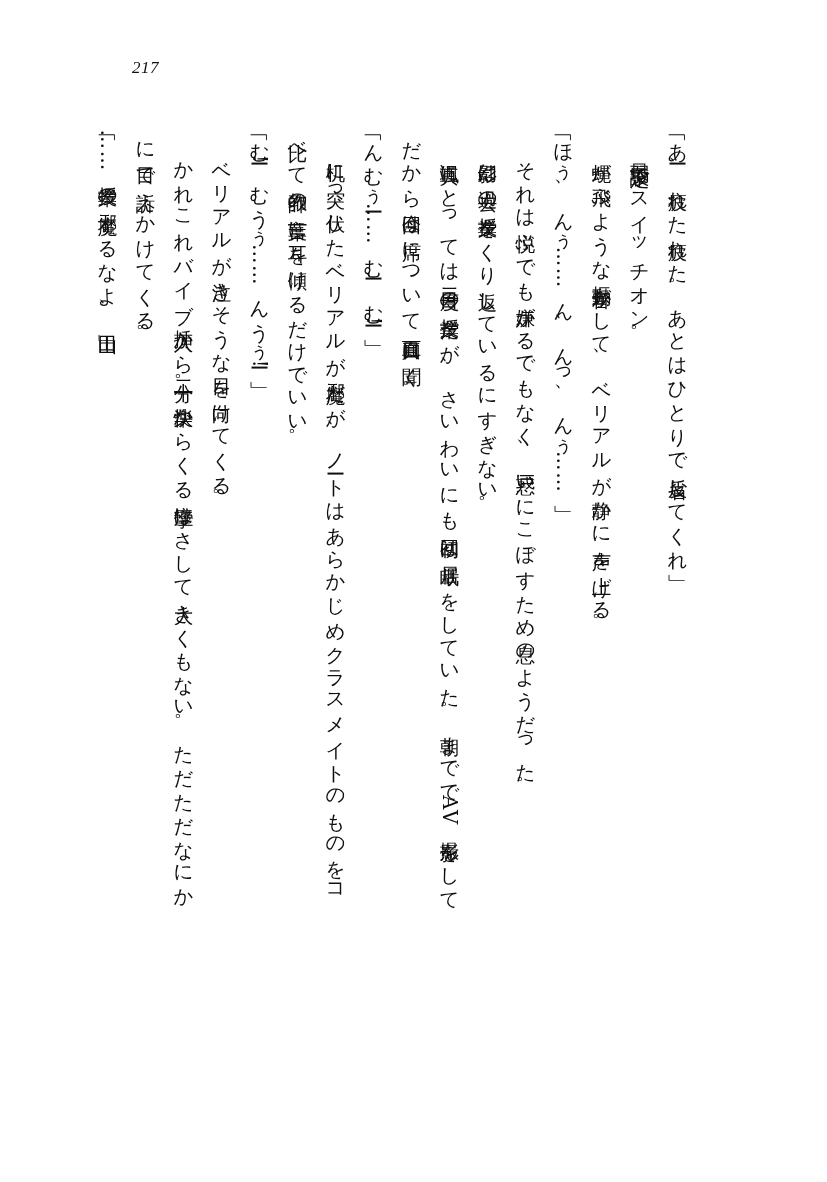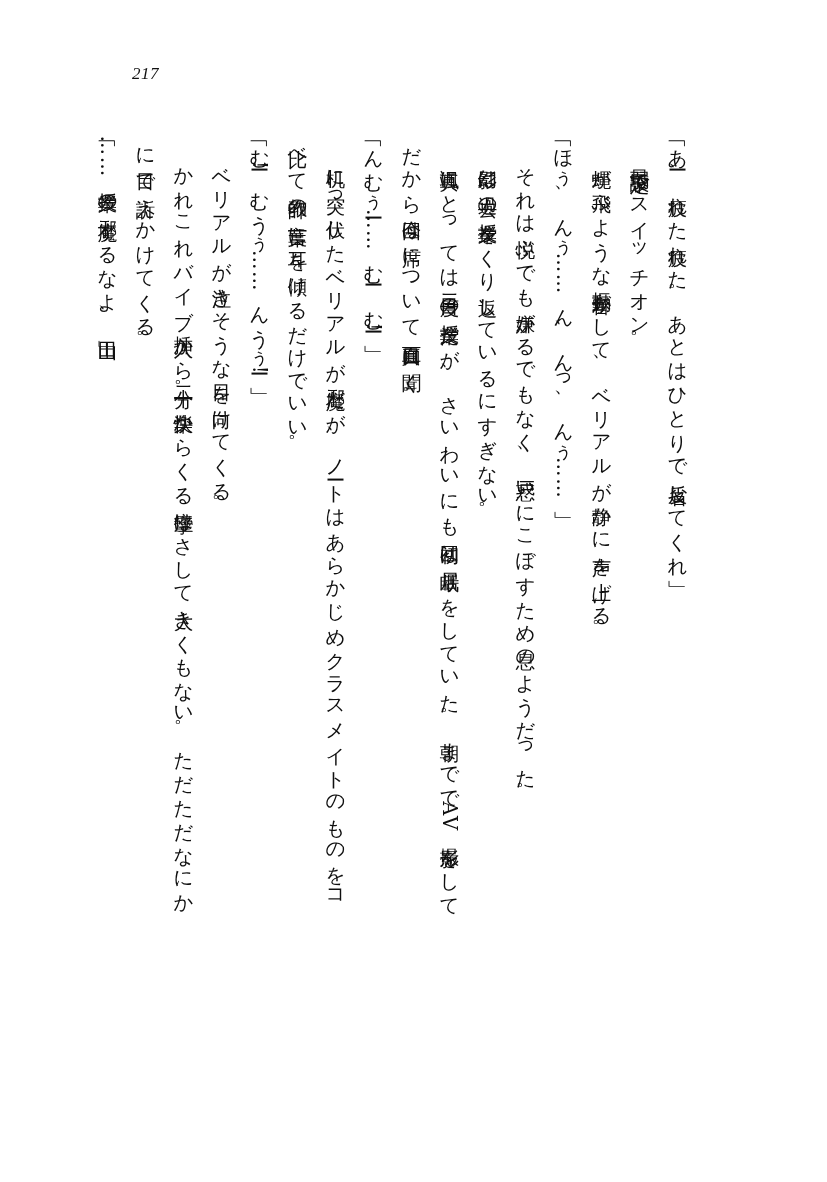--- a/index.html
+++ b/index.html
@@ -8,21 +8,20 @@
     background: #ffffff;
   }
   .page {
     position: relative;
     width: 827px;
     height: 909px;
     background: #ffffff;
     overflow: hidden;
     font-family: "Liberation Serif", "DejaVu Serif", serif;
     color: #111111;
-    margin-top: 6px;
   }
   .page-number {
     position: absolute;
     top: 58px;
     left: 132px;
     font-family: "Liberation Serif", "DejaVu Serif", serif;
     font-style: italic;
     font-size: 17px;
     color: #111111;
     letter-spacing: 0.5px;

